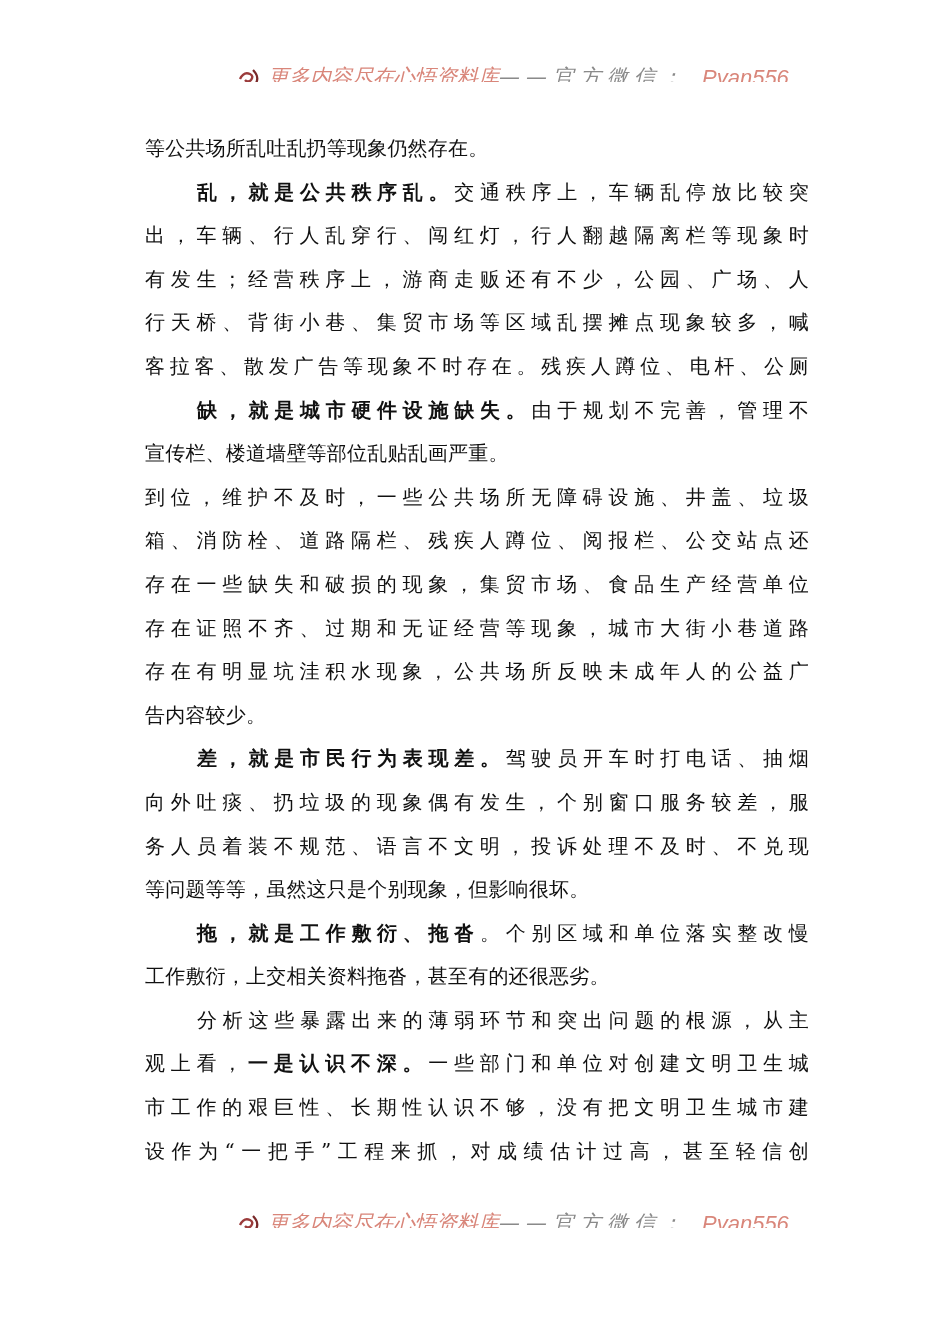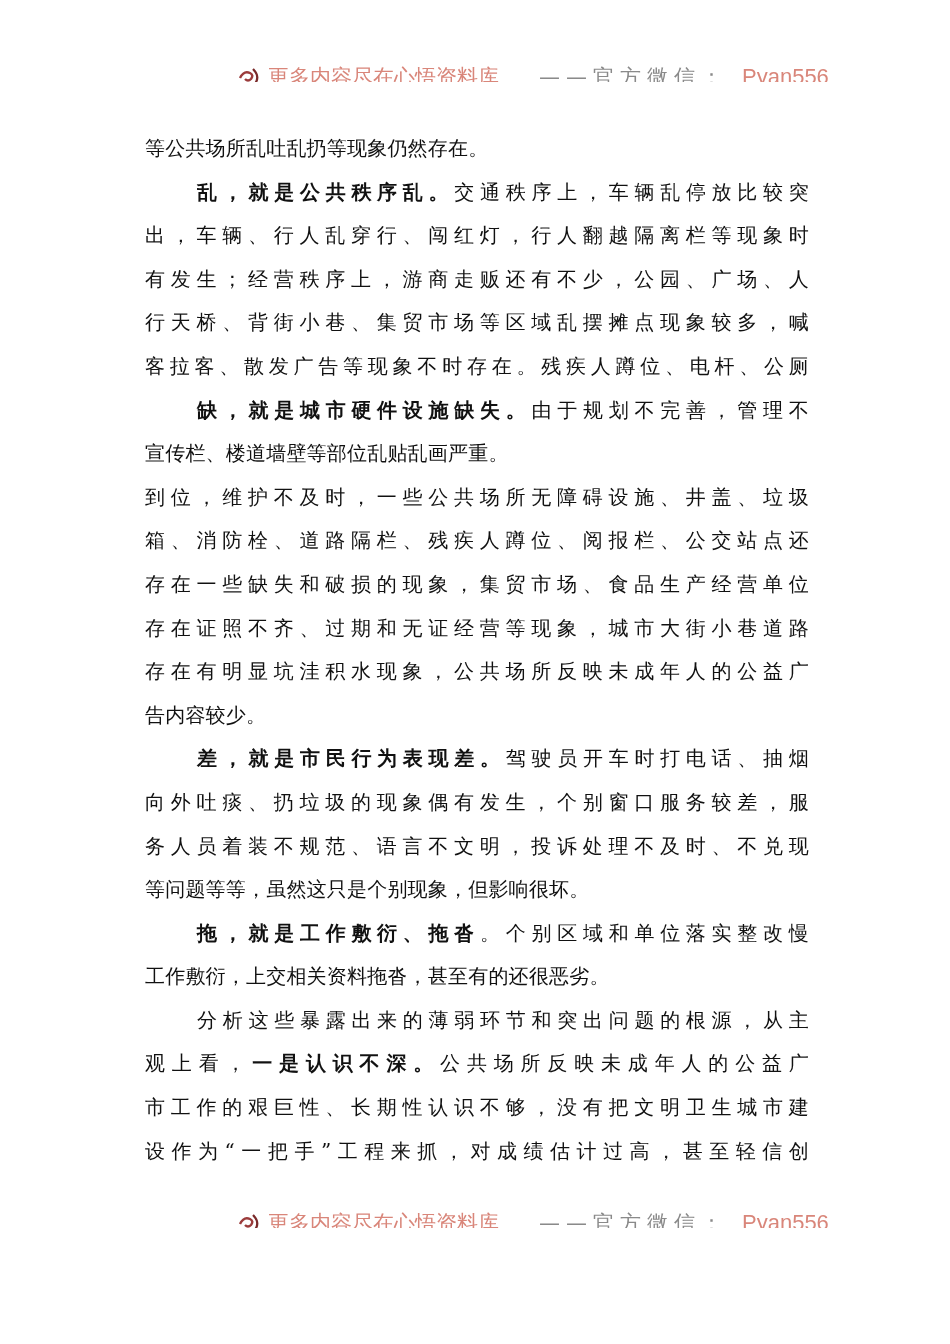--- a/index.html
+++ b/index.html
@@ -21,40 +21,40 @@
       height: 22px;
       overflow: hidden;
       display: flex;
       align-items: flex-end;
       white-space: nowrap;
     }
     .watermark.top { top: 60px; }
     .watermark.bottom { top: 1206px; }
     .watermark-inner {
       display: flex;
-      align-items: center;
+      align-items: flex-end;
       transform: translateY(9px);
+      font-style: italic;
     }
     .wm-logo {
       width: 26px;
       height: 26px;
       margin-right: 6px;
     }
     .wm-red {
       color: #d9867a;
       font-size: 21px;
       letter-spacing: 0px;
       font-family: "DejaVu Sans", "Liberation Sans", sans-serif;
     }
     .wm-gray {
       color: #8a8a8a;
       font-size: 21px;
       font-family: "DejaVu Sans", "Liberation Sans", sans-serif;
       letter-spacing: 6px;
-      margin-left: 40px;
     }
     .wm-id {
       color: #d9867a;
       font-size: 22px;
       font-family: "Liberation Sans", sans-serif;
       margin-left: 14px;
     }
     .page {
       position: absolute;
       left: 145px;
@@ -105,21 +105,21 @@
     <div class="line"><span>存在证照不齐、过期和无证经营等现象，城市大街小巷道路</span></div>
     <div class="line"><span>存在有明显坑洼积水现象，公共场所反映未成年人的公益广</span></div>
     <div class="line last"><span>告内容较少。</span></div>
     <div class="line indent"><span class="bold">差，就是市民行为表现差。</span><span>驾驶员开车时打电话、抽烟</span></div>
     <div class="line"><span>向外吐痰、扔垃圾的现象偶有发生，个别窗口服务较差，服</span></div>
     <div class="line"><span>务人员着装不规范、语言不文明，投诉处理不及时、不兑现</span></div>
     <div class="line last"><span>等问题等等，虽然这只是个别现象，但影响很坏。</span></div>
     <div class="line indent"><span class="bold">拖，就是工作敷衍、拖沓</span><span>。个别区域和单位落实整改慢</span></div>
     <div class="line last"><span>工作敷衍，上交相关资料拖沓，甚至有的还很恶劣。</span></div>
     <div class="line indent"><span>分析这些暴露出来的薄弱环节和突出问题的根源，从主</span></div>
-    <div class="line"><span>观上看，</span><span class="bold">一是认识不深。</span><span>公共场所反映未成年人的公益广</span></div>
+    <div class="line"><span>观上看，</span><span class="bold">一是认识不深。</span><span>一些部门和单位对创建文明卫生城</span></div>
     <div class="line"><span>市工作的艰巨性、长期性认识不够，没有把文明卫生城市建</span></div>
     <div class="line"><span>设作为“一把手”工程来抓，对成绩估计过高，甚至轻信创</span></div>
   </div>
 
 <div class="watermark bottom">
   <div class="watermark-inner">
     <svg class="wm-logo" viewBox="0 0 26 26">
       <path d="M4 14 Q8 6 14 9 Q18 11 15 15 Q12 18 9 15" fill="none" stroke="#9b3b3b" stroke-width="2.4"></path>
       <path d="M17 5 Q25 13 18 21 Q12 26 5 22" fill="none" stroke="#7a2a2a" stroke-width="2.2"></path>
       <circle cx="11" cy="12" r="1.6" fill="#ffffff"></circle>

